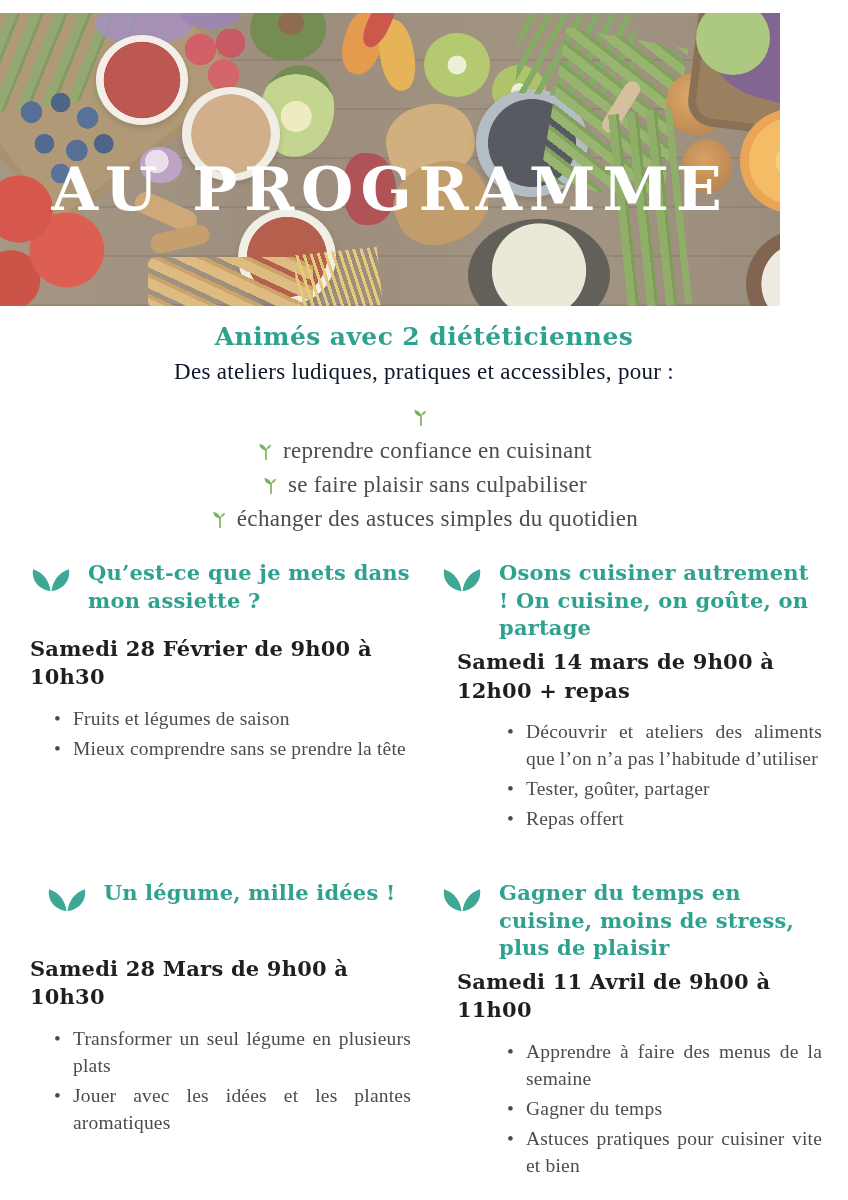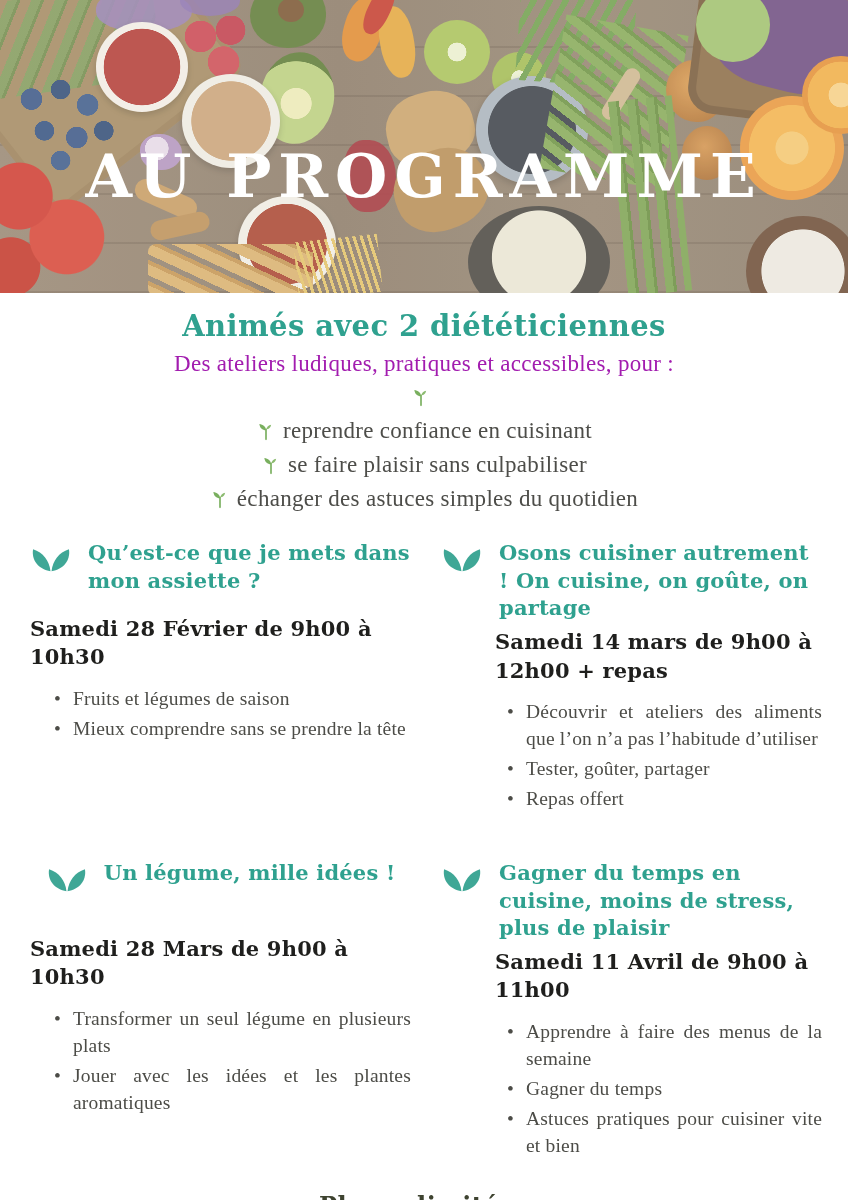--- a/index.html
+++ b/index.html
@@ -2,24 +2,25 @@
 <html lang="fr"><head>
 <meta charset="utf-8">
 <style>
   * { margin:0; padding:0; box-sizing:border-box; }
   html,body { width:848px; background:#ffffff; }
   body { height:1200px; overflow:hidden; font-family:"Liberation Serif", serif; }
   .page { width:848px; height:1200px; background:#fff; position:relative; }
 
   
   .banner {
-    position:relative; width:848px; height:293px; overflow:hidden;
+    position:relative; width:780px; height:293px; overflow:hidden;
     background:
       repeating-linear-gradient(0deg, rgba(55,40,28,.16) 0 2px, rgba(0,0,0,0) 2px 49px),
       linear-gradient(90deg, #978570, #8b7a66 40%, #93826d 70%, #8a7a67);
+    margin-top: 13px;
   }
   .shape { position:absolute; }
   .board { left:-34px; top:-50px; width:240px; height:215px; background:#a3885e; border-radius:16px; transform:rotate(-38deg); box-shadow: inset 0 0 0 7px rgba(90,60,30,.12); }
   .asparagus-tl { left:-12px; top:-8px; width:170px; height:96px; background:repeating-linear-gradient(120deg, #7e9b59 0 9px, #6b8a46 9px 12px, rgba(0,0,0,0) 12px 22px); transform:rotate(-8deg); opacity:.9; }
   .lavender { left:96px; top:-10px; width:96px; height:42px; background:#977cb5; border-radius:45% 55% 50% 50%; opacity:.85; }
   .lavender2 { left:180px; top:-14px; width:60px; height:30px; background:#8a6fae; border-radius:50%; opacity:.8; }
   .goji-bowl { left:96px; top:22px; width:92px; height:90px; border-radius:50%; background:radial-gradient(circle at 50% 50%, #b23a33 0 59%, #f1ece3 60%); box-shadow:0 3px 6px rgba(0,0,0,.18); }
   .raspberries { left:183px; top:16px; width:70px; height:64px;
     background:
       radial-gradient(circle 16px at 25% 32%, #c9454f 97%, rgba(0,0,0,0)),
@@ -78,43 +79,43 @@
   .banner-title {
     position:absolute; left:0; right:0; top:146px; text-align:center;
     font-family:"DejaVu Serif", serif; font-weight:700;
     font-size:60px; letter-spacing:7px; color:#ffffff; line-height:1;
   }
 
   
   .intro { text-align:center; padding-top:16px; }
   .intro h2 {
     font-family:"DejaVu Serif", serif; font-weight:700;
-    font-size:29px; color:#2fa18f; letter-spacing:.4px; margin-bottom:8px;
-  }
-  .intro .subtitle { font-size:23px; color:#a21caf; letter-spacing:.3px; margin-bottom:4px; }
+    font-size:25px; color:#2fa18f; letter-spacing:.4px; margin-bottom:8px;
+  }
+  .intro .subtitle { font-size:23px; color:#0f172a; letter-spacing:.3px; margin-bottom:16px; }
   .points { list-style:none; }
   .points li { font-size:23px; color:#4d4d49; line-height:31px; letter-spacing:.3px; }
   .seedling { display:inline-block; vertical-align:-3px; margin-right:7px; }
 
   
   .grid {
     display:grid; grid-template-columns:1fr 1fr; column-gap:30px; row-gap:44px;
     padding:22px 26px 0 30px;
   }
   .ws-head { display:flex; align-items:flex-start; gap:16px; min-height:70px;justify-content:center; }
   .leaf { flex:0 0 42px; padding-top:4px; }
   .ws-title {
     font-family:"DejaVu Serif", serif; font-weight:700;
     font-size:21px; line-height:1.32; color:#2fa18f; letter-spacing:.2px;
   }
   .ws-date {
     font-family:"DejaVu Serif", serif; font-weight:700;
     font-size:21px; line-height:1.35; color:#1f1f1d; margin:6px 0 13px 0; letter-spacing:.2px;
   }
-  .ws.right .ws-date { margin-left:54px; }
+  .ws.right .ws-date { margin-left:16px; }
   .ws ul { list-style:none; }
   .ws.left ul { padding-left:24px; }
   .ws.right ul { padding-left:66px; }
   .ws li {
     position:relative; padding-left:19px; margin-bottom:3px;
     font-size:19.5px; line-height:27px; color:#4c4c47; letter-spacing:.2px;
     text-align:justify;
   }
   .ws li::before { content:"\2022"; position:absolute; left:0; top:0; color:#4c4c47; }
 

